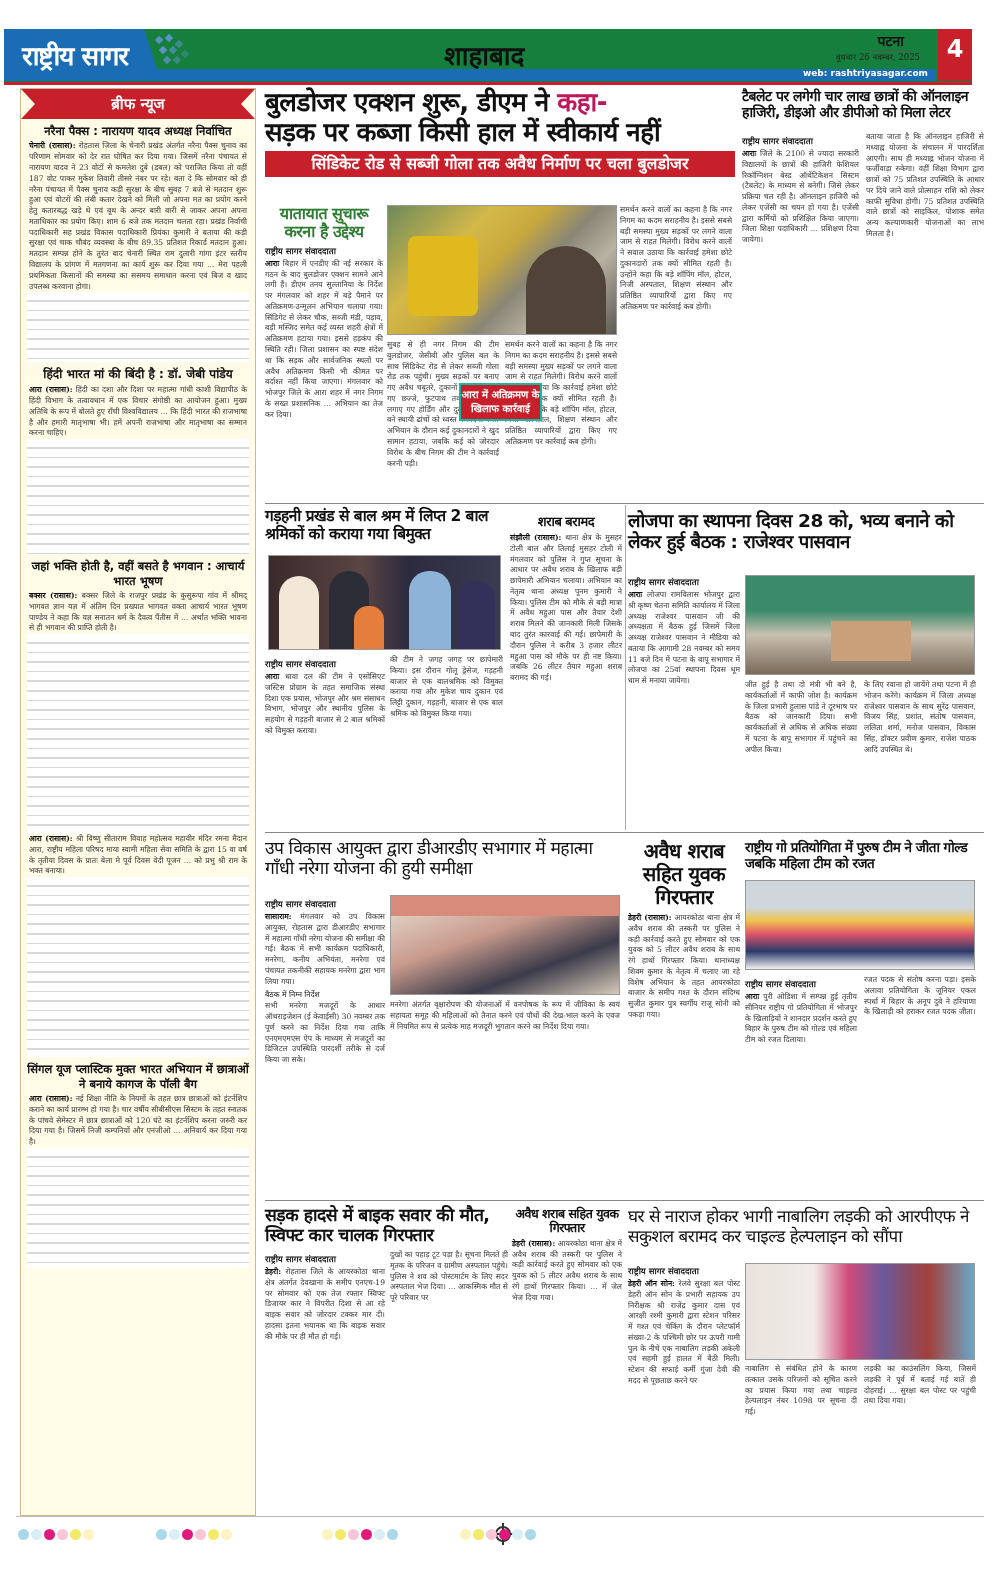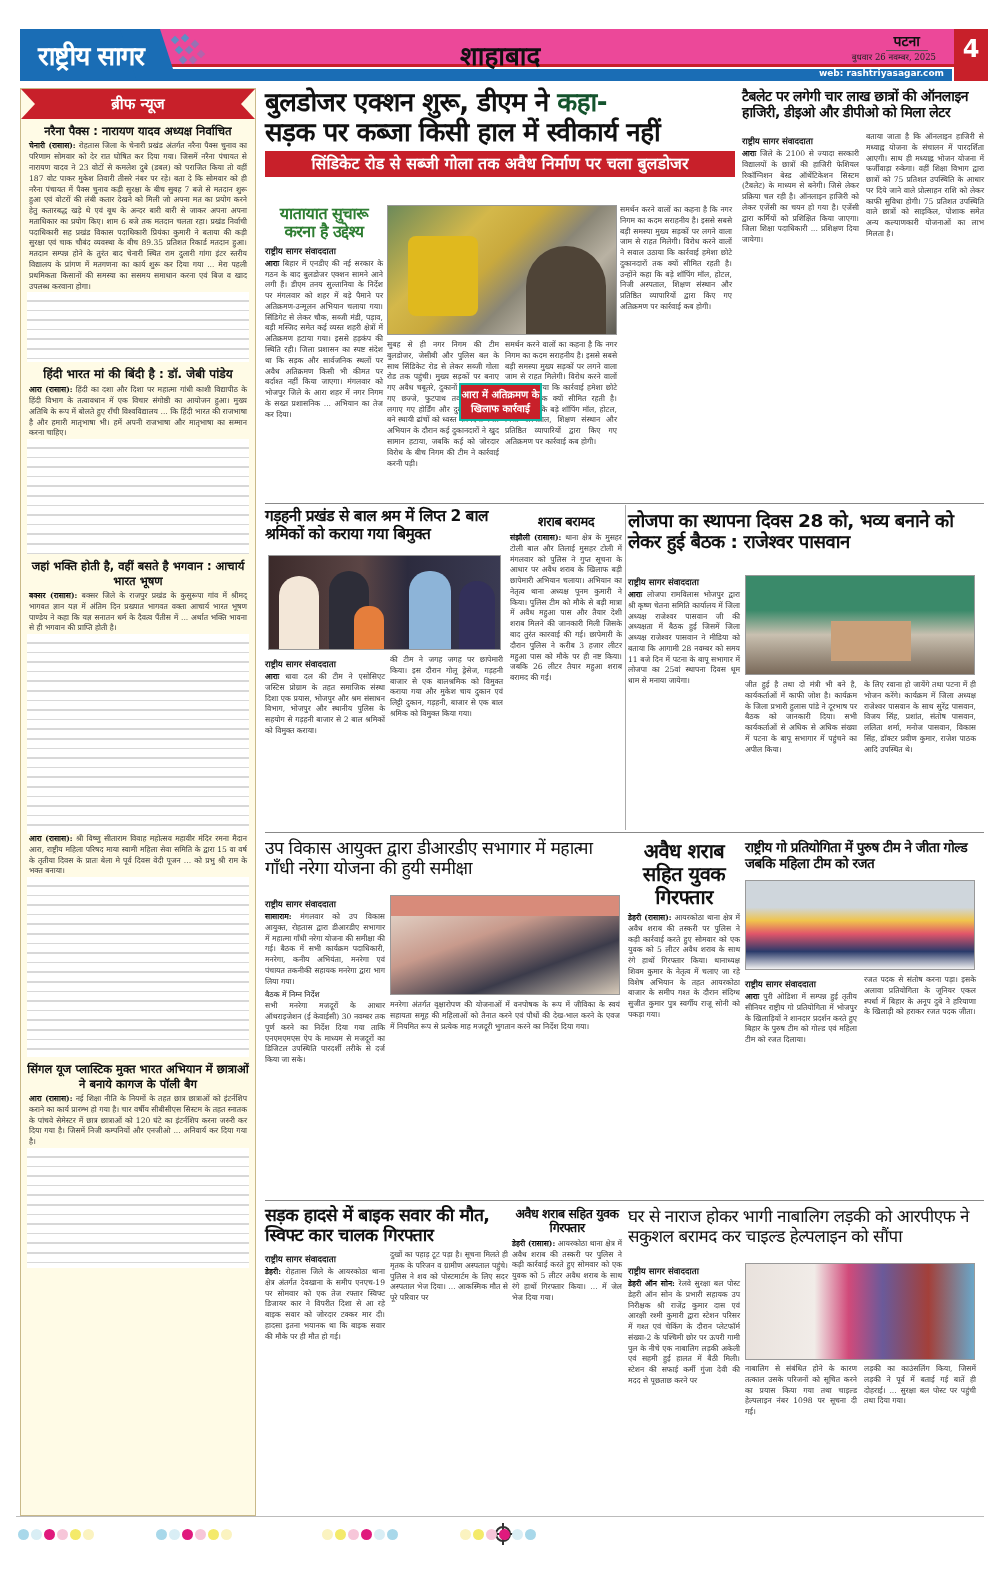--- a/index.html
+++ b/index.html
@@ -1,17 +1,17 @@
 <!DOCTYPE html>
 <html><head>
 <meta charset="utf-8">
 <style>
 *{box-sizing:border-box;margin:0;padding:0}
 body{width:1004px;height:1574px;background:#fff;font-family:"DejaVu Serif","Liberation Serif",serif;color:#222;position:relative;overflow:hidden}
-.masthead{position:absolute;left:20px;top:29px;width:968px;height:38px;background:#ec4899;border-bottom:3px solid #c8202a}
+.masthead{position:absolute;left:4px;top:29px;width:968px;height:56px;background:#15803d;border-bottom:3px solid #c8202a}
 .mh-logo{position:absolute;left:0;top:0;width:120px;height:52px;background:#1a6db5}
 .mh-logo-skew{position:absolute;left:100px;top:0;width:40px;height:52px;background:#1a6db5;transform:skewX(18deg);transform-origin:top left}
 .mh-logo-text{position:absolute;left:18px;top:8px;font-family:"DejaVu Sans",sans-serif;font-weight:bold;font-size:26px;color:#fff;z-index:2;letter-spacing:-1px}
 .mh-dots{position:absolute;left:150px;top:6px;width:40px;height:30px}
 .mh-dots span{position:absolute;width:6px;height:6px;background:#5e8fc5;transform:rotate(45deg)}
 .mh-section{position:absolute;left:440px;top:8px;font-family:"DejaVu Sans",sans-serif;font-weight:bold;font-size:26px;color:#111}
 .mh-bluebar{position:absolute;left:140px;top:40px;width:792px;height:12px;background:#1a6db5}
 .mh-web{position:absolute;right:44px;top:39px;font-family:"DejaVu Sans",sans-serif;font-size:9px;color:#fff;font-weight:bold}
 .mh-city{position:absolute;right:60px;top:2px;font-family:"DejaVu Sans",sans-serif;font-weight:bold;font-size:14px;color:#111;border-bottom:1px solid #555;padding:0 8px}
 .mh-date{position:absolute;right:52px;top:22px;font-size:8.5px;color:#222}
@@ -20,21 +20,21 @@
 .col-left{position:absolute;left:20px;top:88px;width:236px;height:1428px;background:#fffbe6;border:1px solid #c9b98a}
 .brief-head{height:30px;background:#c8202a;color:#fff;font-family:"DejaVu Sans",sans-serif;font-weight:bold;font-size:15px;text-align:center;line-height:30px;position:relative}
 .brief-head:before,.brief-head:after{content:"";position:absolute;top:0;border-top:15px solid transparent;border-bottom:15px solid transparent}
 .brief-head:before{left:0;border-left:14px solid #fffbe6}
 .brief-head:after{right:0;border-right:14px solid #fffbe6}
 .bn-title{font-family:"DejaVu Sans",sans-serif;font-weight:bold;font-size:11.5px;text-align:center;margin:5px 4px 3px;line-height:1.25;color:#111}
 .bn-body{font-size:7.6px;line-height:1.42;text-align:justify;padding:0 8px;color:#333}
 .bn-body b{color:#111}
 
 .headline{font-family:"DejaVu Sans",sans-serif;font-weight:bold;color:#111;line-height:1.15;letter-spacing:-0.5px}
-.red{color:#14532d}
+.red{color:#be185d}
 .body{font-size:7.6px;line-height:1.42;text-align:justify;color:#333}
 .body b{color:#111}
 .byline{font-family:"DejaVu Sans",sans-serif;font-weight:bold;font-size:8.5px;color:#222;margin:3px 0}
 .photo{position:absolute;border:1px solid #999;overflow:hidden}
 .abs{position:absolute}
 .divider{position:absolute;background:#888;height:1px}
 .vdiv{position:absolute;background:#aaa;width:1px}
 .ribbon{position:absolute;background:#c8202a;color:#fff;font-family:"DejaVu Sans",sans-serif;font-weight:bold;text-align:center}
 .lines{background:repeating-linear-gradient(#fff 0,#fff 8px,#d8d8d8 8px,#d8d8d8 9.6px)}
 .foot-dots{position:absolute;top:1529px;height:14px;display:flex;gap:2px}

